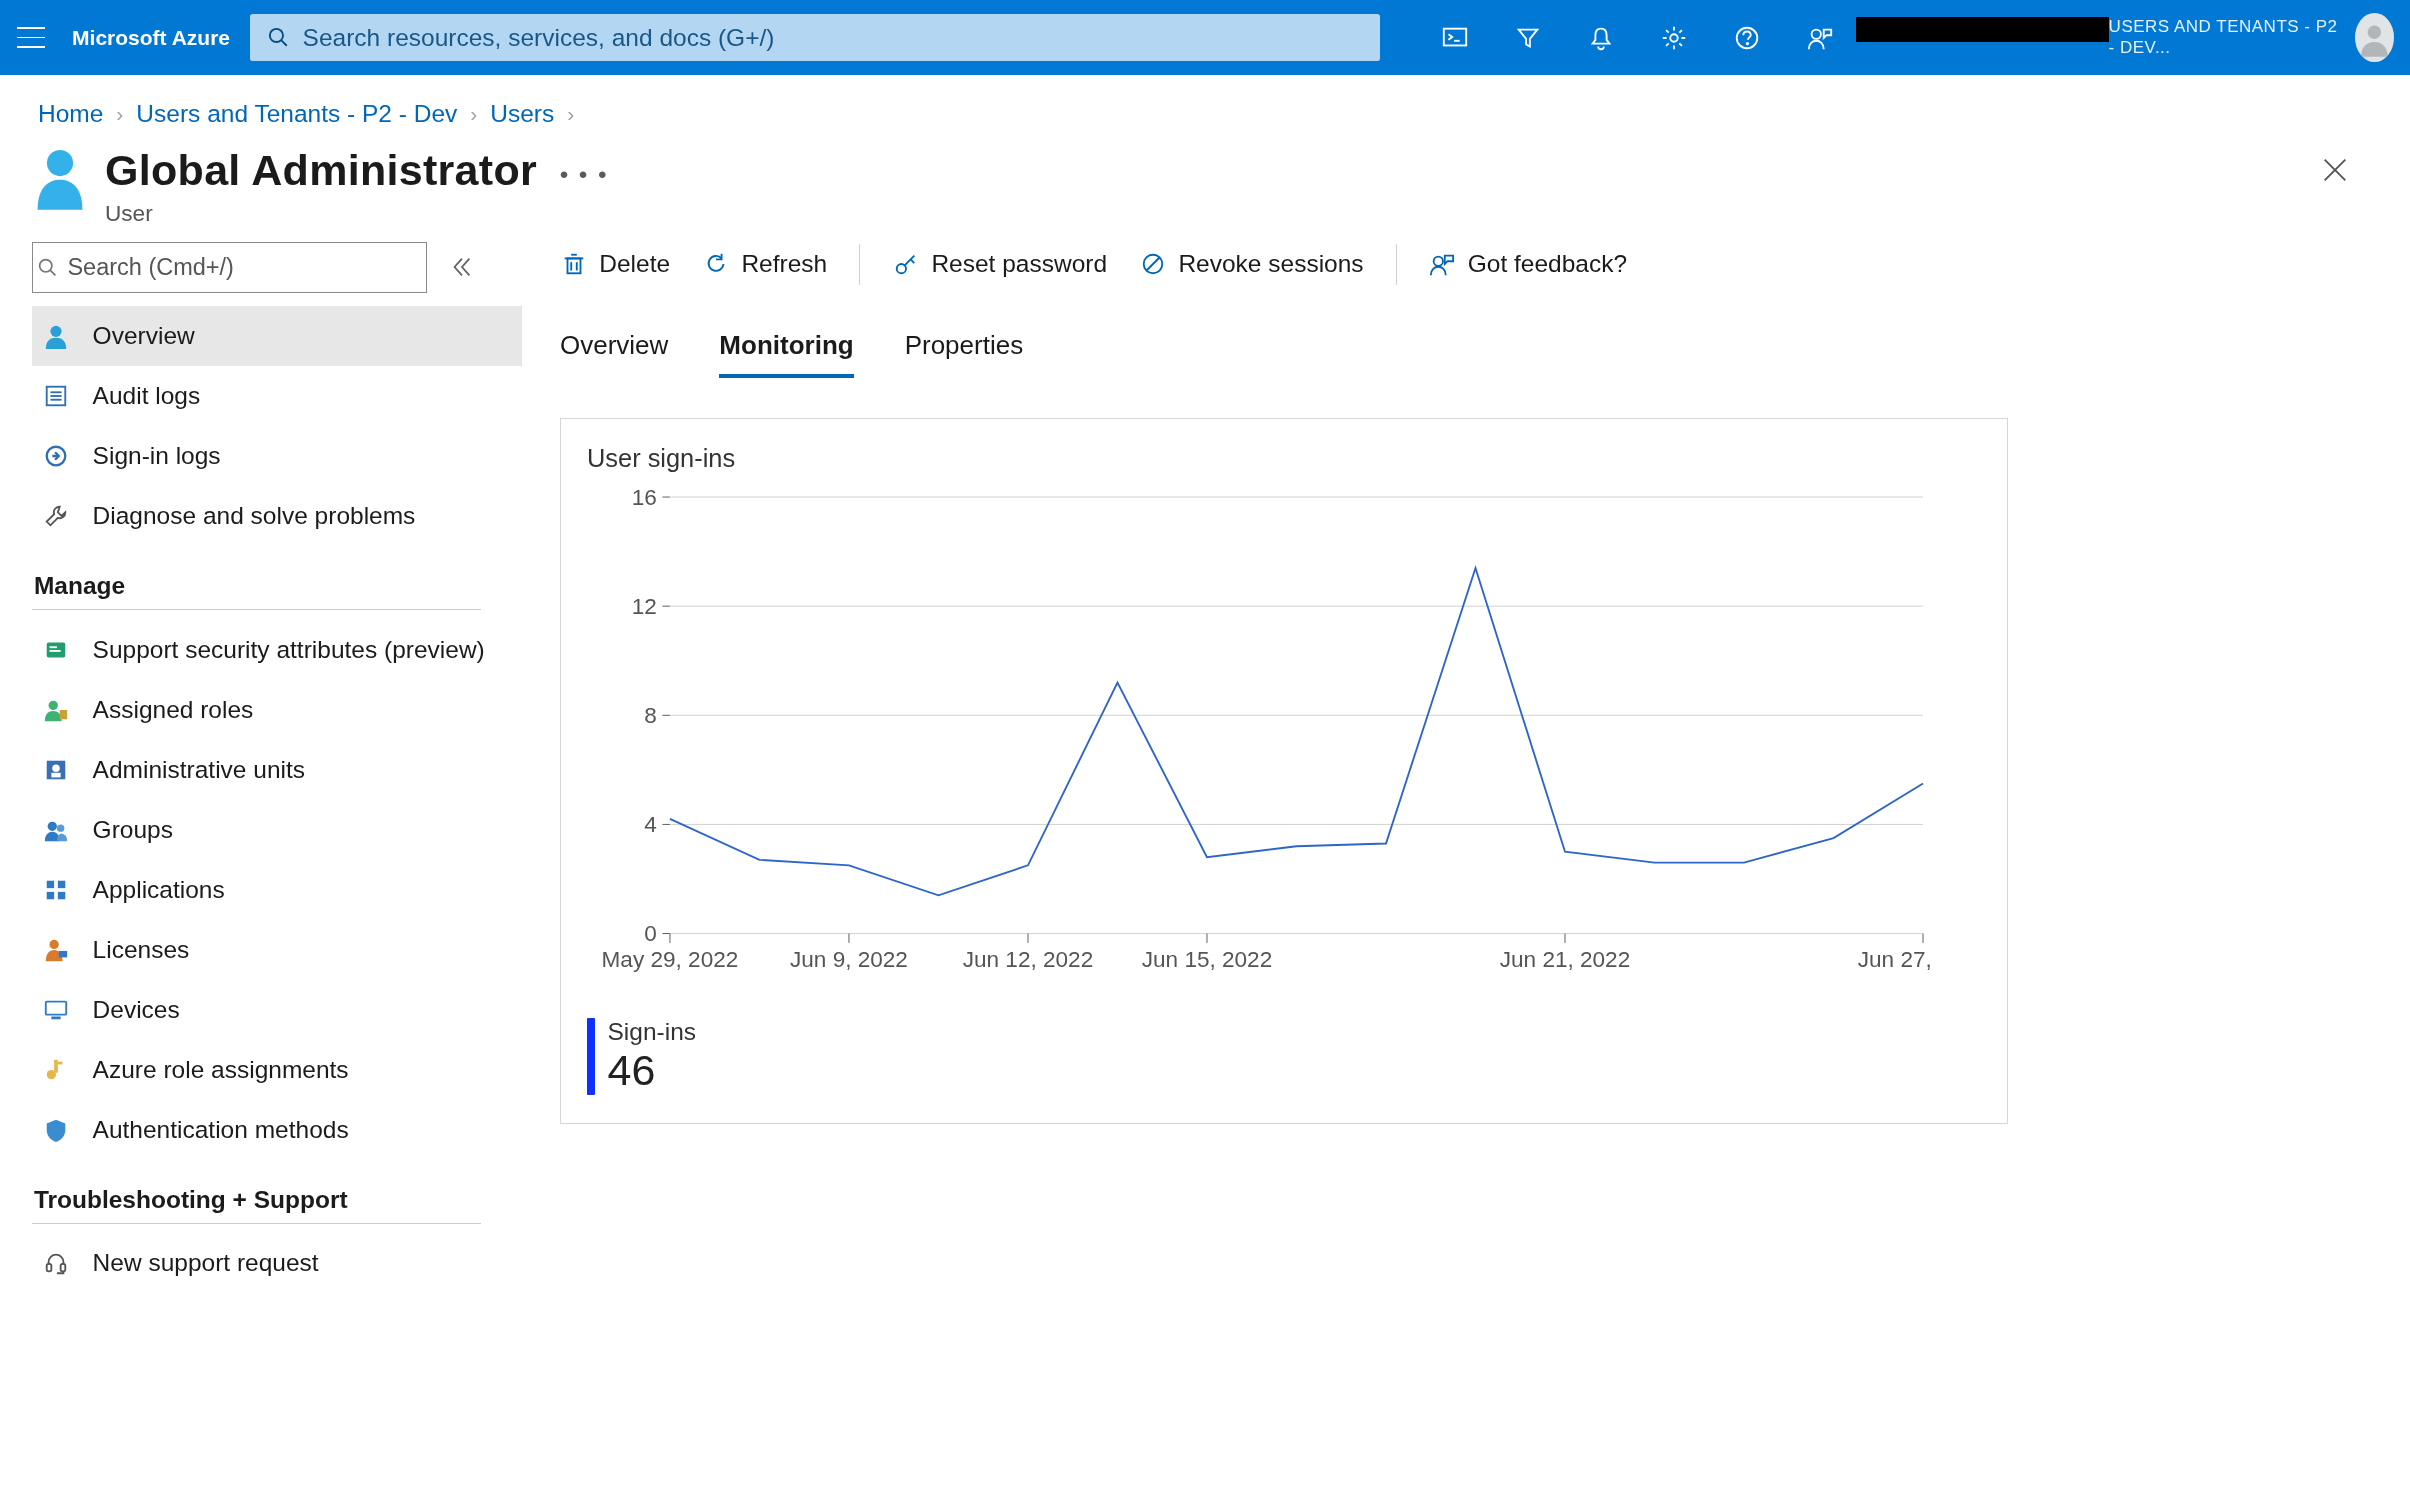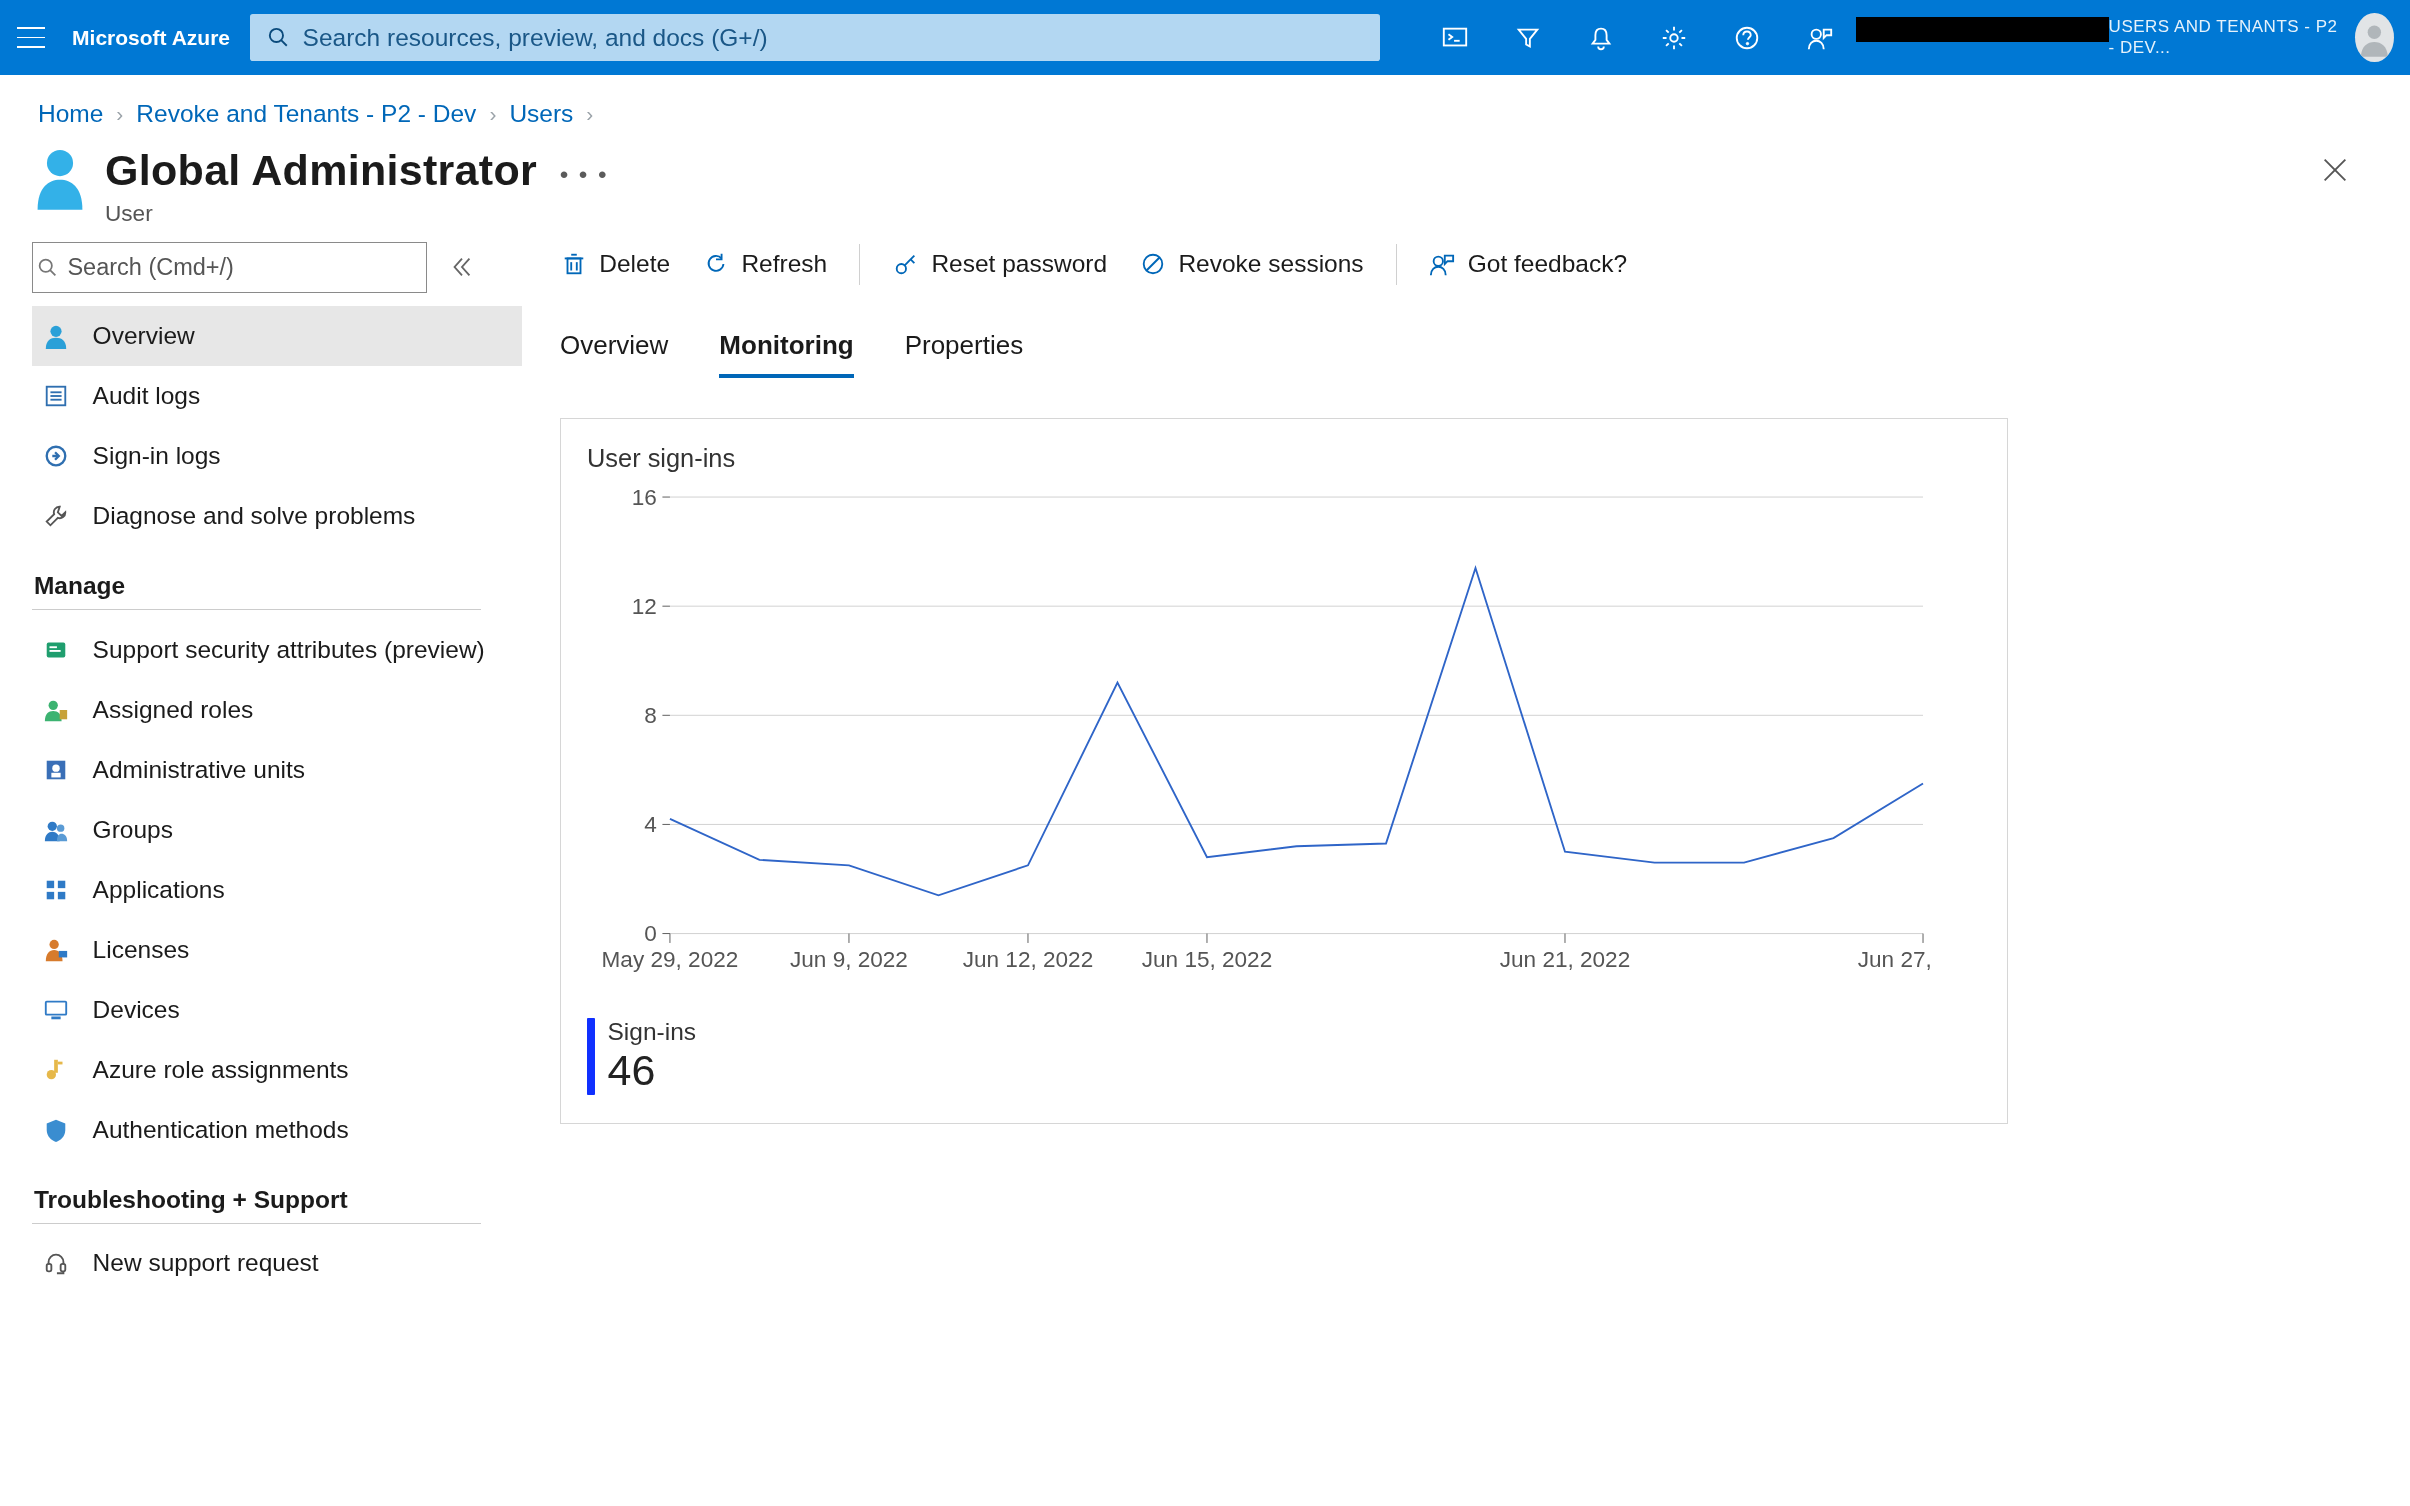--- a/index.html
+++ b/index.html
@@ -77,21 +77,21 @@
     <span></span>
       <span></span>
       <span></span>
   </div>
   <div class="brand">Microsoft Azure</div>
   <div class="searchbox">
     <svg width="22.6" height="22.6" viewBox="0 0 24 24" fill="none">
         <circle cx="10" cy="10" r="7" stroke="#0a4a7c" stroke-width="2"></circle>
         <line x1="15" y1="15" x2="21" y2="21" stroke="#0a4a7c" stroke-width="2"></line>
       </svg>
-    <span class="searchbox-input-stub">Search resources, preview, and docs (G+/)</span>
+    <span class="searchbox-input-stub">Search resources, services, and docs (G+/)</span>
   </div>
   <div class="top-icons">
     <div class="top-icon-btn">
       <svg width="28" height="28" viewBox="0 0 30 30" fill="none">
           <rect x="3" y="5" width="24" height="18" stroke="#fff" stroke-width="2"></rect>
           <path d="M8 11 L12 14 L8 17" stroke="#fff" stroke-width="2" fill="none"></path>
           <line x1="14" y1="18" x2="20" y2="18" stroke="#fff" stroke-width="2"></line>
         </svg>
     </div>
     <div class="top-icon-btn">
@@ -136,21 +136,21 @@
           <circle class="head" cx="26" cy="19" r="9"></circle>
           <path class="body" d="M8 52 C8 38 17 32 26 32 C35 32 44 38 44 52 Z"></path>
         </svg>
     </div>
   </div>
 </div>
 
 <div class="breadcrumb">
   <a>Home</a>
   <span class="chev">›</span>
-  <a>Revoke and Tenants - P2 - Dev</a>
+  <a>Users and Tenants - P2 - Dev</a>
   <span class="chev">›</span>
   <a>Users</a>
   <span class="chev">›</span>
 </div>
 
 <div class="blade-header">
   <div class="blade-icon">
     <svg width="56" height="64" viewBox="0 0 60 68">
         <circle cx="30" cy="18" r="14" fill="#33b1e8"></circle>
         <path d="M6 68 C6 44 18 36 30 36 C42 36 54 44 54 68 Z" fill="#33b1e8"></path>

